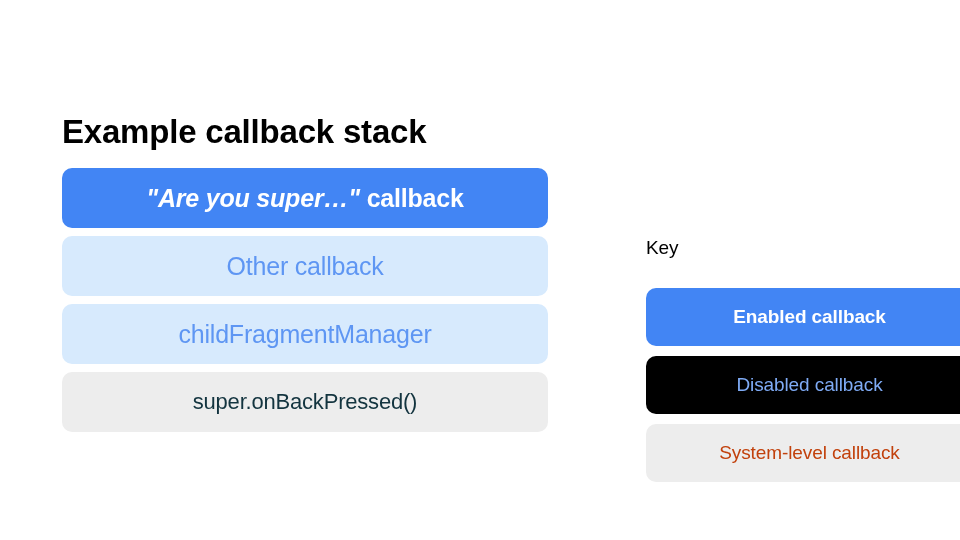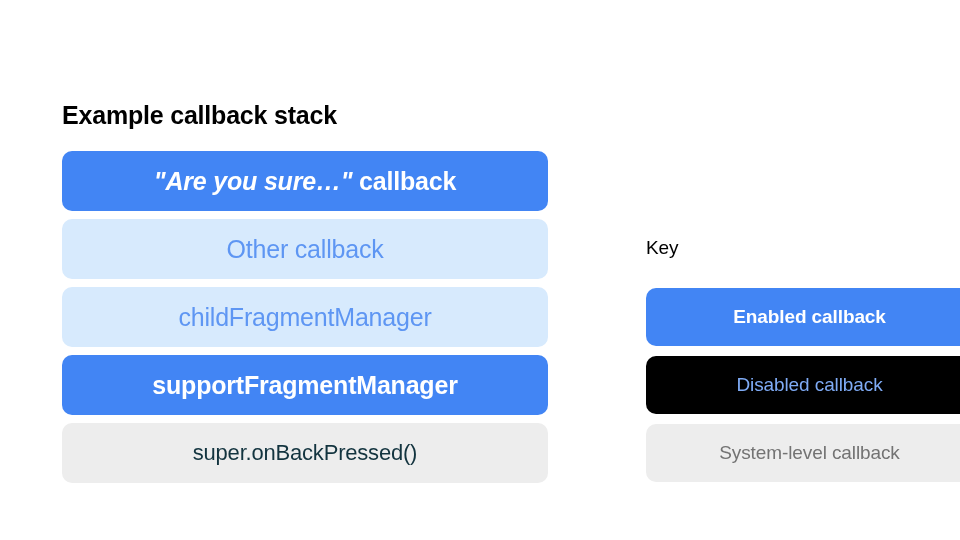--- a/index.html
+++ b/index.html
@@ -22,26 +22,26 @@
 
   
   .stack-section {
     position: absolute;
     left: 62px;
     top: 100px;
     width: 486px;
   }
 
   .section-title {
-    font-size: 25px;
+    font-size: 33px;
     font-weight: 700;
     color: #000000;
     letter-spacing: -0.2px;
     line-height: 30px;
-    margin: 0 0 21px 0;
+    margin: 17px 0 21px 0;
     white-space: nowrap;
   }
 
   .stack-list {
     display: flex;
     flex-direction: column;
     gap: 8px;
   }
 
   .bar {
@@ -154,52 +154,49 @@
     color: #7FABF5;
     font-size: 19px;
     font-weight: 400;
     letter-spacing: -0.1px;
   }
 
   .key-bar.system {
     background: #EDEDED;
   }
   .key-bar.system .key-label {
-    color: #737373;
+    color: #c2410c;
     font-size: 19px;
     font-weight: 400;
     letter-spacing: -0.1px;
   }
 </style>
 </head>
 <body>
 
 <div class="canvas">
 
   <section class="stack-section">
 
     <h1 class="section-title">Example callback stack</h1>
 
     <div class="stack-list">
 
       <div class="bar enabled">
-        <span class="mixed"><span class="ital">"</span><span class="ital">Are you sure…</span><span class="ital">"</span> callback</span>
+        <span class="mixed"><span class="ital">"</span><span class="ital">Are you super…</span><span class="ital">"</span> callback</span>
       </div>
 
       <div class="bar disabled">
         <span class="bar-label">Other callback</span>
       </div>
 
       <div class="bar disabled">
         <span class="bar-label">childFragmentManager</span>
       </div>
 
-      <div class="bar enabled">
-        <span class="bar-label">supportFragmentManager</span>
-      </div>
 
       <div class="bar system">
         <span class="bar-label">super.onBackPressed()</span>
       </div>
 
     </div>
   </section>
 
   <section class="key-section">
 

